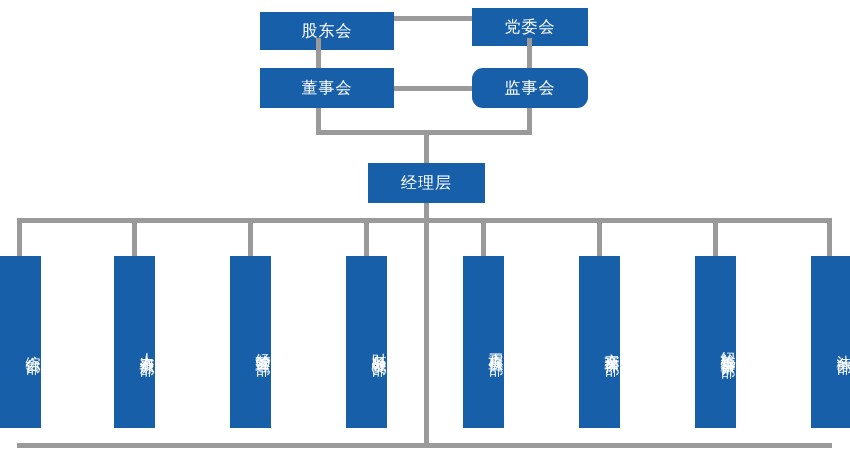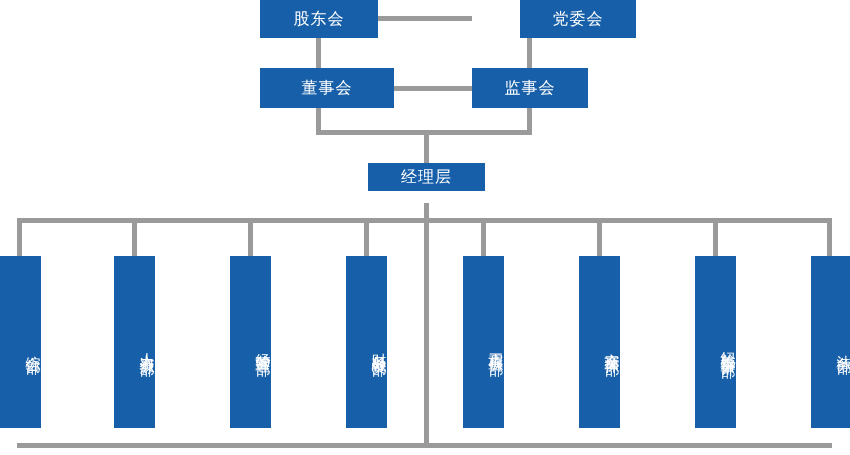--- a/index.html
+++ b/index.html
@@ -58,47 +58,47 @@
     display: block;
   }
 </style>
 </head>
 <body>
 
 <div id="chart-root">
 
   <div class="conn-h" style="left:378px; top:16px; width:94px;"></div>
 
-  <div class="node node-top" style="left:260px; top:0px; width:118px; height:38px;">
+  <div class="node node-top" style="left:260px; top:12px; width:134px; height:38px;">
     <span>股东会</span>
   </div>
 
-  <div class="node node-top" style="left:472px; top:0px; width:116px; height:38px;margin-left:48px;">
+  <div class="node node-top" style="left:472px; top:8px; width:116px; height:38px;">
     <span>党委会</span>
   </div>
 
   <div class="conn-v" style="left:316px; top:38px; height:30px;"></div>
   <div class="conn-v" style="left:527px; top:38px; height:30px;"></div>
 
   <div class="conn-h" style="left:378px; top:86px; width:94px;"></div>
 
   <div class="node node-top" style="left:260px; top:68px; width:134px; height:40px;">
     <span>董事会</span>
   </div>
 
-  <div class="node node-top" style="left:472px; top:68px; width:116px; height:40px;">
+  <div class="node node-top" style="left:472px; top:68px; width:116px; height:40px;border-radius:11px;">
     <span>监事会</span>
   </div>
 
   <div class="conn-v" style="left:316px; top:108px; height:27px;"></div>
   <div class="conn-v" style="left:527px; top:108px; height:27px;"></div>
   <div class="conn-h" style="left:316px; top:130px; width:216px;"></div>
   <div class="conn-v" style="left:424px; top:130px; height:33px;"></div>
 
-  <div class="node node-mgmt" style="left:368px; top:163px; width:117px; height:28px;">
+  <div class="node node-mgmt" style="left:368px; top:163px; width:117px; height:40px;">
     <span>经理层</span>
   </div>
 
   <div class="conn-v" style="left:424px; top:203px; height:245px;"></div>
 
   <div class="conn-h" style="left:17px; top:218px; width:815px;"></div>
 
   <div class="conn-v" style="left:17px; top:218px; height:38px;"></div>
   <div class="conn-v" style="left:827px; top:218px; height:38px;"></div>
 

